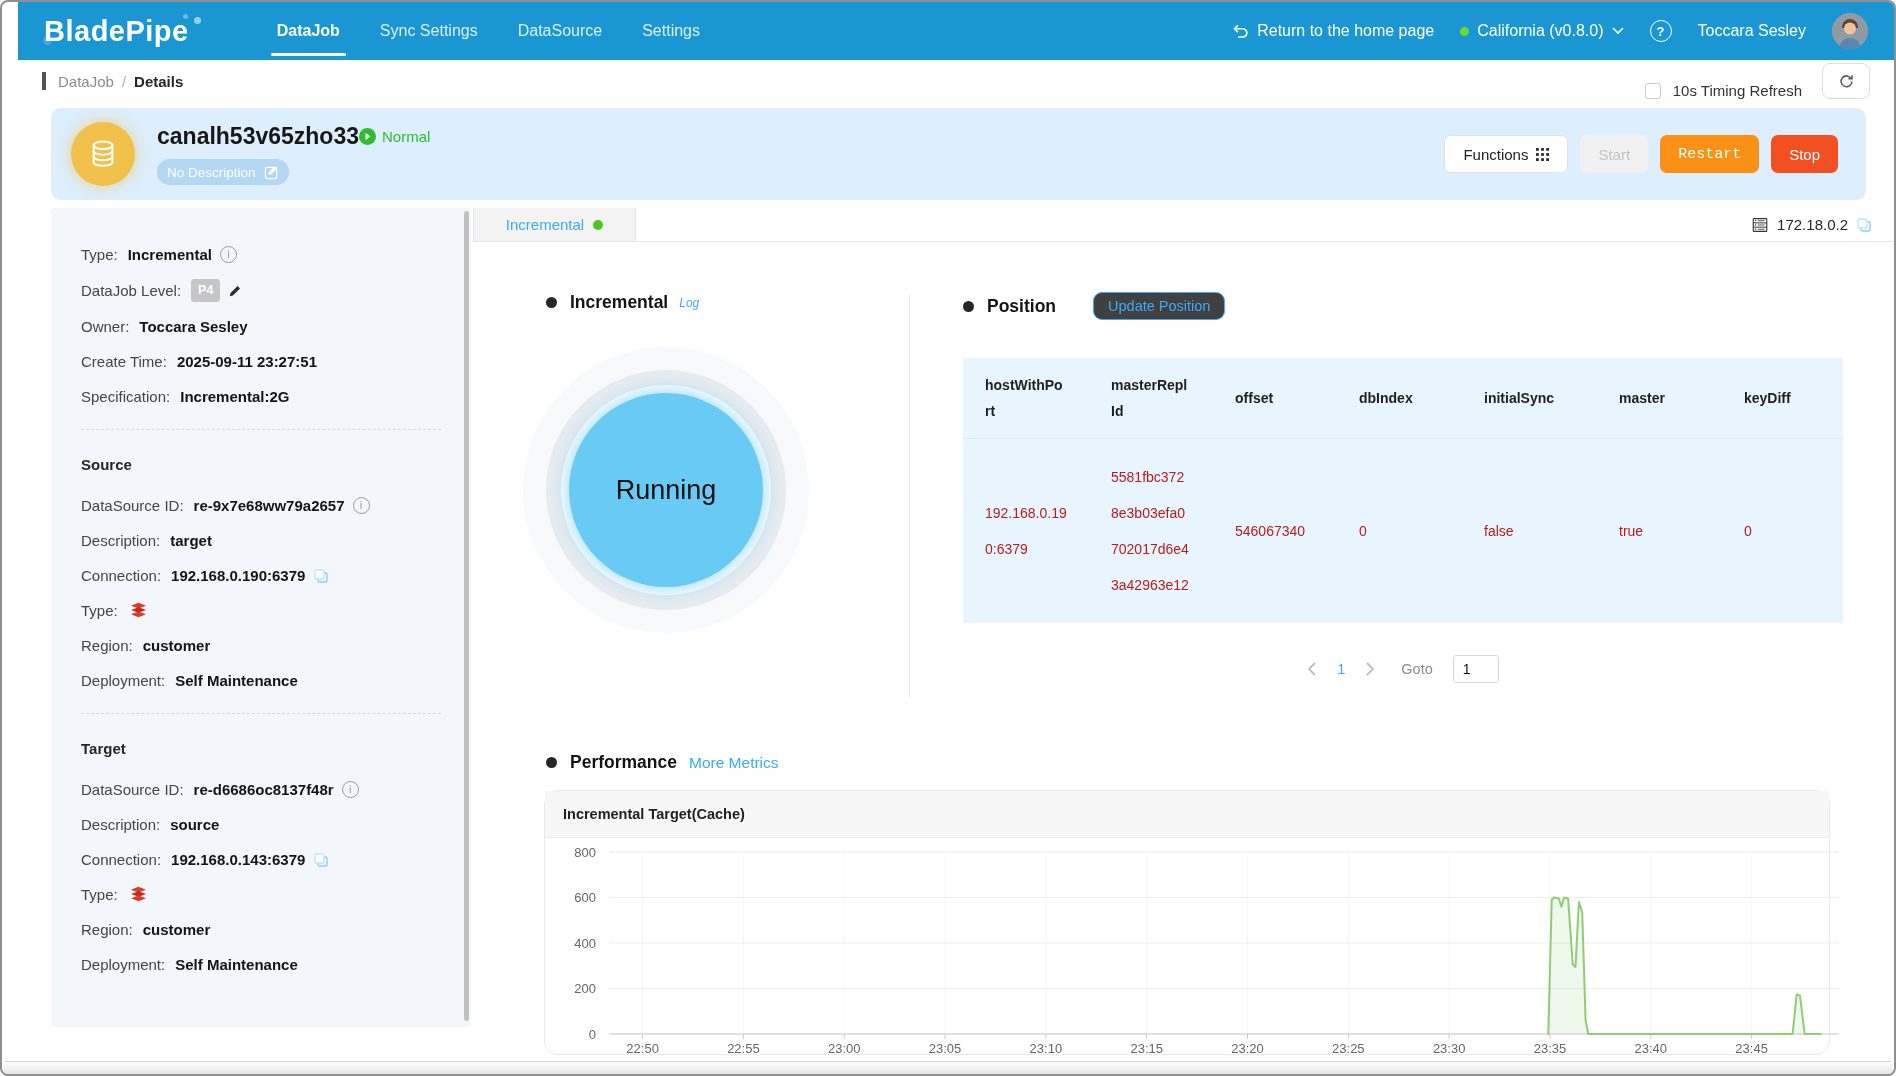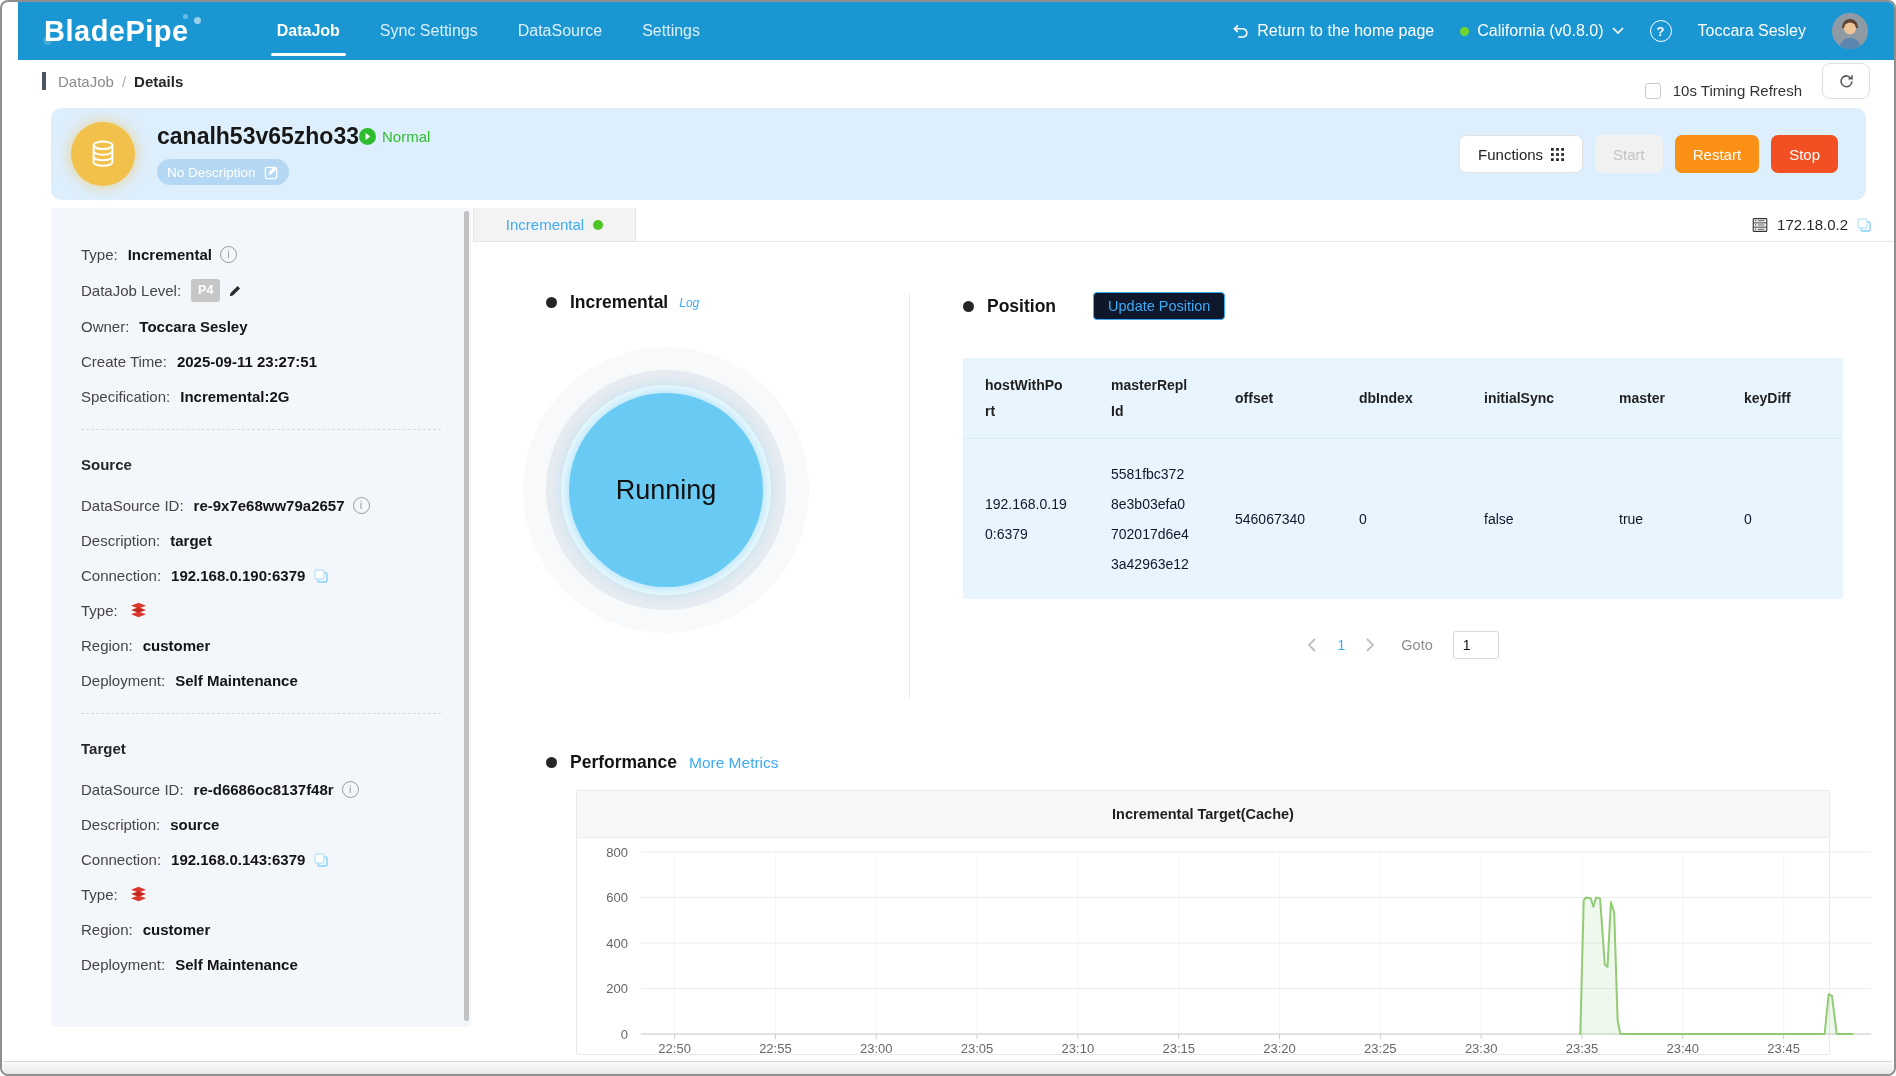--- a/index.html
+++ b/index.html
@@ -46,21 +46,21 @@
   .job-title-row { display:flex; align-items:center; gap:0; }
   .job-title { font-size:23px; font-weight:bold; color:#171717; }
   .status { display:flex; align-items:flex-start; gap:6px; font-size:15px; color:#2fbd2f; }
   .desc-pill { margin-top:9px; display:inline-flex; align-items:center; gap:8px; height:26px; border-radius:13px;
                background:#b4d7f3; color:#fff; font-size:13.5px; padding:0 10px; cursor:pointer; }
   .job-actions { margin-left:auto; display:flex; gap:12px; }
   .btn { height:38px; border-radius:7px; font-size:15px; padding:0 18px; border:none; cursor:pointer;
          display:flex; align-items:center; gap:8px; font-family:"Liberation Sans", sans-serif; }
   .btn-functions { background:#fff; color:#222; border:1px solid #e2e2e2; }
   .btn-start { background:#f1f1f1; color:#c3c3c3; cursor:not-allowed; }
-  .btn-restart { background:#fa9116; color:#fff; }
+  .btn-restart { background:#fa9116; color:#fff;font-family:Liberation Mono, monospace; }
   .btn-stop { background:#f25022; color:#fff; }
 
   
   .body-wrap { display:flex; margin-top:8px; align-items:flex-start; }
   .sidebar { position:relative; margin-left:33px; width:420px; height:819px; background:#f3f7fb;
              border-radius:4px; padding:36px 30px 0 30px; flex:0 0 auto; overflow:hidden; }
   .sthumb { position:absolute; right:2px; top:3px; width:5px; height:810px; background:#c1c1c1; border-radius:3px; }
   .srow { display:flex; align-items:center; margin-bottom:14px; line-height:21px; font-size:15px; }
   .lbl { color:#454545; margin-right:10px; white-space:nowrap; }
   .val { color:#141414; font-weight:600; }
@@ -92,39 +92,39 @@
   .col-left .sec-title-row { padding-left:73px; }
 
   .circle-wrap { position:relative; width:286px; height:286px; margin:34px 0 0 50px; }
   .circle-wrap > div { position:absolute; border-radius:50%; top:50%; left:50%; transform:translate(-50%,-50%); }
   .halo { width:286px; height:286px; background:#f7f9fb; }
   .ring { width:240px; height:240px; background:#fff; border:15px solid #e8ecf1; }
   .core { width:194px; height:194px; background:#69caf4; box-shadow:0 0 20px rgba(105,202,244,.8);
           display:flex; align-items:center; justify-content:center; }
   .run-label { font-size:27px; color:#111; }
 
-  .upd-btn { margin-left:37px; border:1px solid #3daaf5; color:#3daaf5; background:#0f172a; border-radius:4px;
+  .upd-btn { margin-left:37px; border:1px solid #3daaf5; color:#3daaf5; background:#404040; border-radius:9px;
              font-size:14.5px; padding:5px 14px; cursor:pointer; font-family:"Liberation Sans", sans-serif; }
 
   .postable { margin-top:38px; width:880px; border-collapse:collapse; table-layout:fixed; background:#e9f5fe; }
   .postable th { text-align:left; font-size:14px; color:#1f1f1f; padding:14px 22px; line-height:26px;
                  word-break:break-all; vertical-align:middle; border-bottom:1px solid #d9ecfa; }
-  .postable td { font-size:14px; color:#0f172a; padding:20px 22px; line-height:30px; word-break:break-all; vertical-align:middle; }
+  .postable td { font-size:14px; color:#b91c1c; padding:20px 22px; line-height:36px; word-break:break-all; vertical-align:middle; }
 
   .pagination { width:880px; margin-top:32px; display:flex; align-items:center; justify-content:center; gap:20px; }
   .pg-arrow { color:#bfbfbf; cursor:pointer; display:flex; align-items:center; }
   .pg-page { font-size:14.5px; color:#3daaf5; cursor:pointer; }
   .pg-goto { font-size:14.5px; color:#8c8c8c; margin-left:6px; }
   .pg-input { width:46px; height:28px; border:1px solid #d9d9d9; border-radius:3px; font-size:14px;
               padding-left:9px; font-family:"Liberation Sans", sans-serif; color:#111; }
 
   .perf-block { margin-top:50px; }
   .perf-head { display:flex; align-items:center; padding-left:73px; }
   .metrics-link { font-size:15.5px; margin-left:12px; }
-  .chart-panel { margin:17px 64px 0 103px; border:1px solid #e9e9e9; border-radius:2px; background:#fff;text-align:center; }
+  .chart-panel { margin:17px 64px 0 71px; border:1px solid #e9e9e9; border-radius:14px; background:#fff; }
   .chart-panel-head { padding:15px 18px; font-size:14.5px; font-weight:bold; color:#1f1f1f;
                       background:#f7f7f7; border-bottom:1px solid #ececec; }
   .chart-body { padding:0; }
   svg.chart { display:block; }
 
   .bottom-strip { position:absolute; left:2px; right:2px; bottom:0; height:13px; z-index:6;
                   background:linear-gradient(#fbfbfb,#e7e7e7); border-top:1px solid #d7d7d7; }
 </style>
 </head>
 <body>

